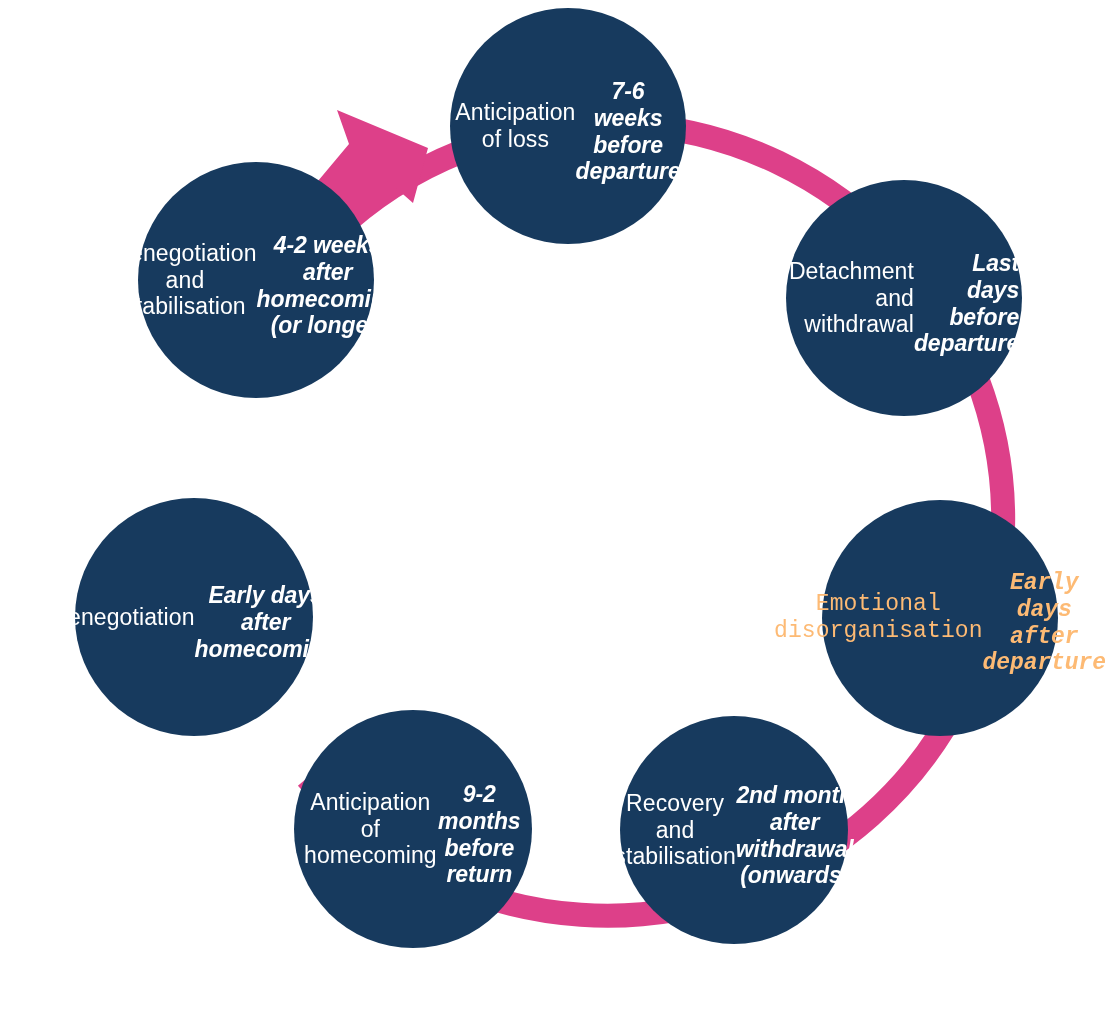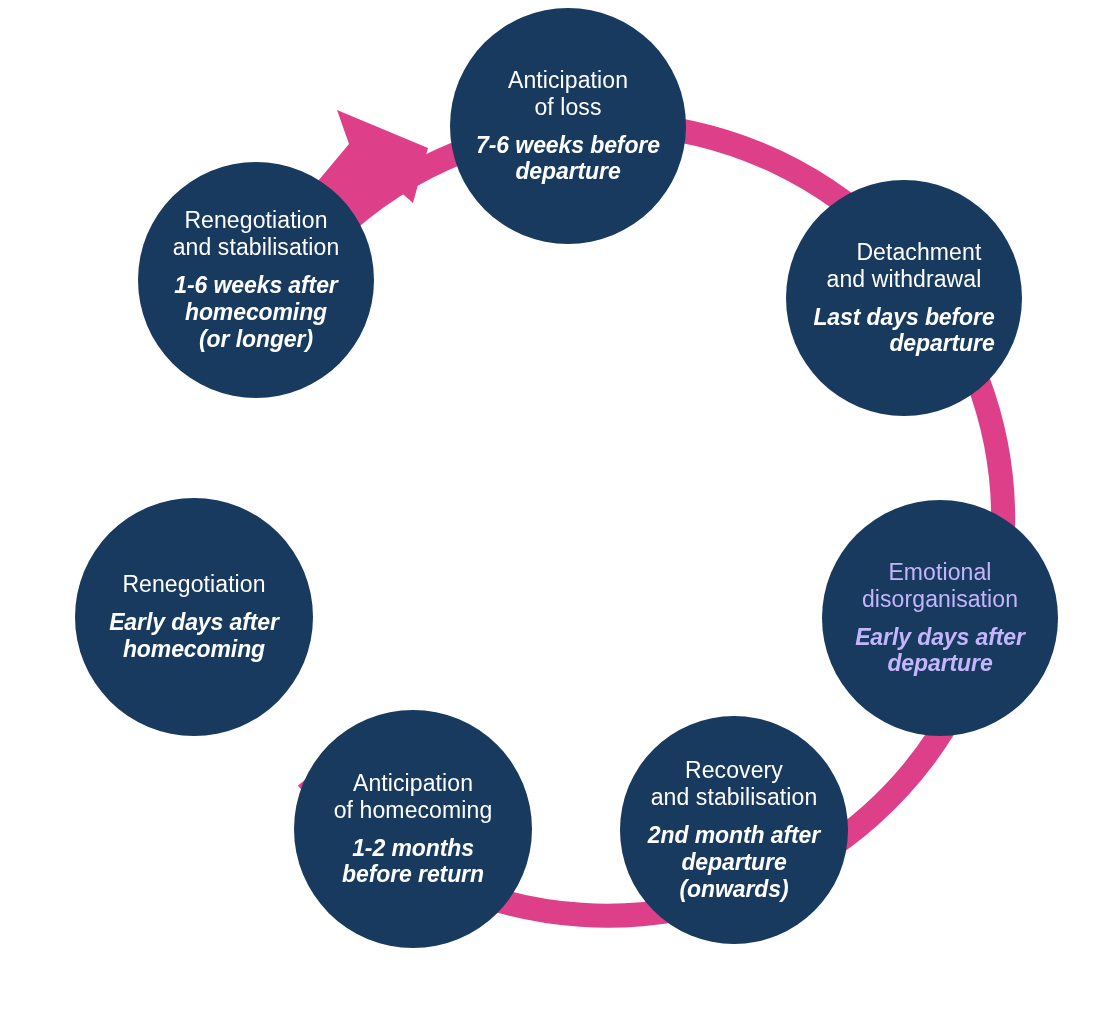--- a/index.html
+++ b/index.html
@@ -23,21 +23,21 @@
     left: 0;
     top: 0;
     width: 1116px;
     height: 1022px;
   }
   .node {
     position: absolute;
     border-radius: 50%;
     background: #173A5E;
     display: flex;
-    flex-direction: column;
+    flex-direction: row;
     align-items: center;
     justify-content: center;
     box-sizing: border-box;
     text-align: center;
     color: #ffffff;
     padding: 6px 10px;
   }
   .node-title {
     font-weight: 400;
     font-size: 23px;
@@ -83,49 +83,49 @@
 departure</div>
   </div>
 
   <div class="node n1" style="background: rgb(23, 58, 94); color: rgb(255, 255, 255); text-align: right;">
     <div class="node-title">Detachment
 and withdrawal</div>
     <div class="node-time">Last days before
 departure</div>
   </div>
 
-  <div class="node n2" style="background: rgb(23, 58, 94); color: #c4b5fd;">
+  <div class="node n2" style="background: rgb(23, 58, 94); color: #fdba74; font-family: Liberation Mono, monospace;">
     <div class="node-title">Emotional
 disorganisation</div>
     <div class="node-time">Early days after
 departure</div>
   </div>
 
   <div class="node n3" style="background: rgb(23, 58, 94); color: rgb(255, 255, 255);">
     <div class="node-title">Recovery
 and stabilisation</div>
     <div class="node-time">2nd month after
-departure
+withdrawal
 (onwards)</div>
   </div>
 
   <div class="node n4" style="background: rgb(23, 58, 94); color: rgb(255, 255, 255);">
     <div class="node-title">Anticipation
 of homecoming</div>
-    <div class="node-time">1-2 months
+    <div class="node-time">9-2 months
 before return</div>
   </div>
 
   <div class="node n5" style="background: rgb(23, 58, 94); color: rgb(255, 255, 255);">
     <div class="node-title">Renegotiation</div>
     <div class="node-time">Early days after
 homecoming</div>
   </div>
 
   <div class="node n6" style="background: rgb(23, 58, 94); color: rgb(255, 255, 255);">
     <div class="node-title">Renegotiation
 and stabilisation</div>
-    <div class="node-time">1-6 weeks after
+    <div class="node-time">4-2 weeks after
 homecoming
 (or longer)</div>
   </div>
 
 </div>
 
 </body></html>

